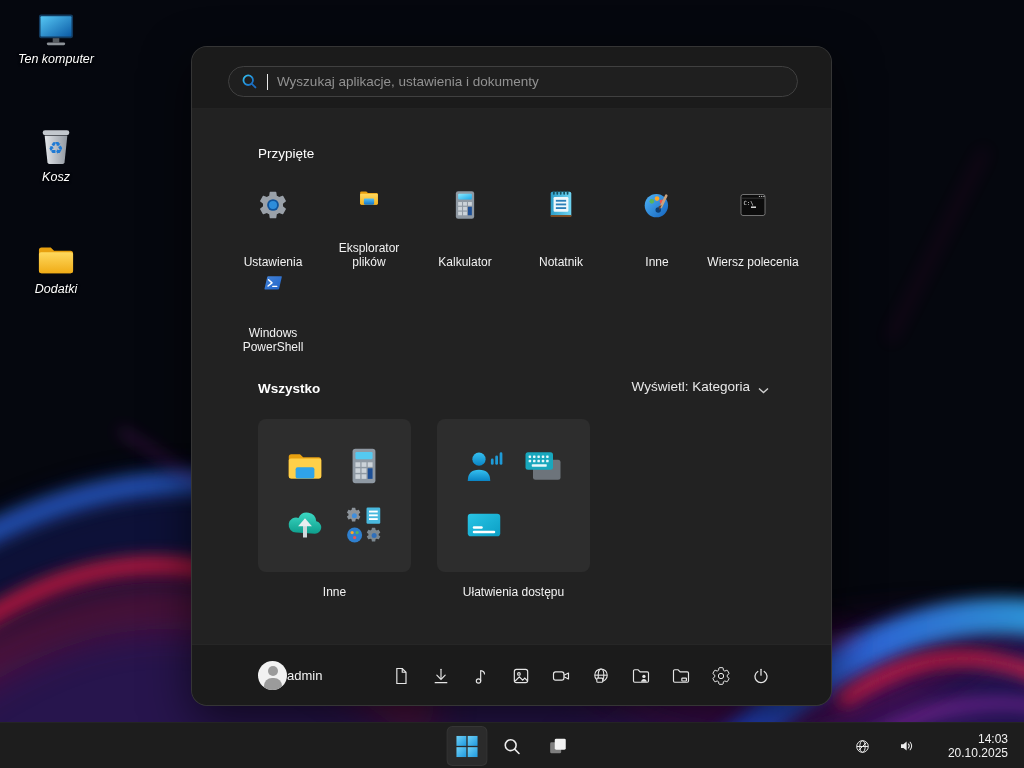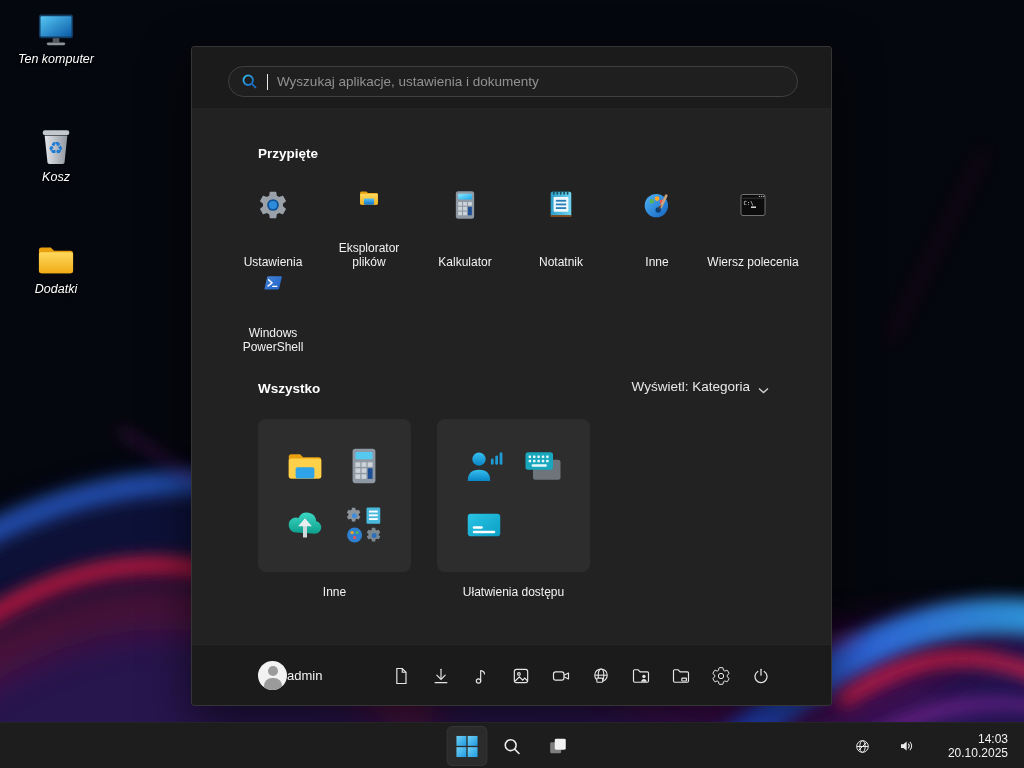--- a/index.html
+++ b/index.html
@@ -7,30 +7,30 @@
     font-family:"Liberation Sans","DejaVu Sans",sans-serif; color:#fff; }
   .screen { position:relative; width:1024px; height:768px; overflow:hidden; }
   .wallpaper { position:absolute; inset:0; width:1024px; height:768px; }
 
   
   .desk-icon { position:absolute; width:84px; display:flex; flex-direction:column; align-items:center; gap:5px; cursor:default;font-style:italic; }
   .desk-icon .dlabel { font-size:12.5px; color:#fff; text-shadow:0 1px 3px rgba(0,0,0,.9), 0 0 2px rgba(0,0,0,.8); text-align:center; line-height:1.1; }
 
   
   .start-menu { position:absolute; left:191px; top:46px; width:641px; height:660px;
-    background:#222222; border:1px solid rgba(255,255,255,.09); border-radius:4px;
+    background:#222222; border:1px solid rgba(255,255,255,.09); border-radius:16px;
     box-shadow:0 16px 48px rgba(0,0,0,.6); overflow:hidden; }
   .search-area { position:absolute; left:0; top:0; width:100%; height:62px; background:#1b1b1b;
     border-bottom:1px solid rgba(255,255,255,.04); }
   .search-box { position:absolute; left:36px; top:19px; width:570px; height:31px; background:#1f1f1f;
     border:1px solid #404040; border-radius:16px; display:flex; align-items:center; padding:0 12px; gap:9px; }
   .search-box .caret { width:1px; height:16px; background:#e8e8e8; }
   .search-placeholder { font-size:13.5px; color:#929292; white-space:nowrap; }
 
-  .sec-title { position:absolute; left:66px; font-size:13.5px; font-weight:700; color:#fff; }
+  .sec-title { position:absolute; left:66px; font-size:13.5px; font-weight:400; color:#fff; }
   .pinned-title { top:99px; }
   .pinned-grid { position:absolute; left:33px; top:138px; width:578px; display:grid;
     grid-template-columns:repeat(6,96px); grid-auto-rows:85px; }
   .pin-app { display:flex; flex-direction:column; align-items:center; padding-top:4px; border-radius:6px; cursor:default;gap:28px; }
   .pin-app .icon32 { width:32px; height:32px; }
   .pin-label { margin-top:6px; font-size:12px; line-height:1.22; text-align:center; color:#f2f2f2; max-width:92px; }
 
   .all-header { position:absolute; left:0; top:332px; width:100%; height:22px; }
   .all-title { position:absolute; left:66px; top:2px; font-size:13.5px; font-weight:700; }
   .view-toggle { position:absolute; right:62px; top:0; display:flex; align-items:flex-end; gap:8px;

